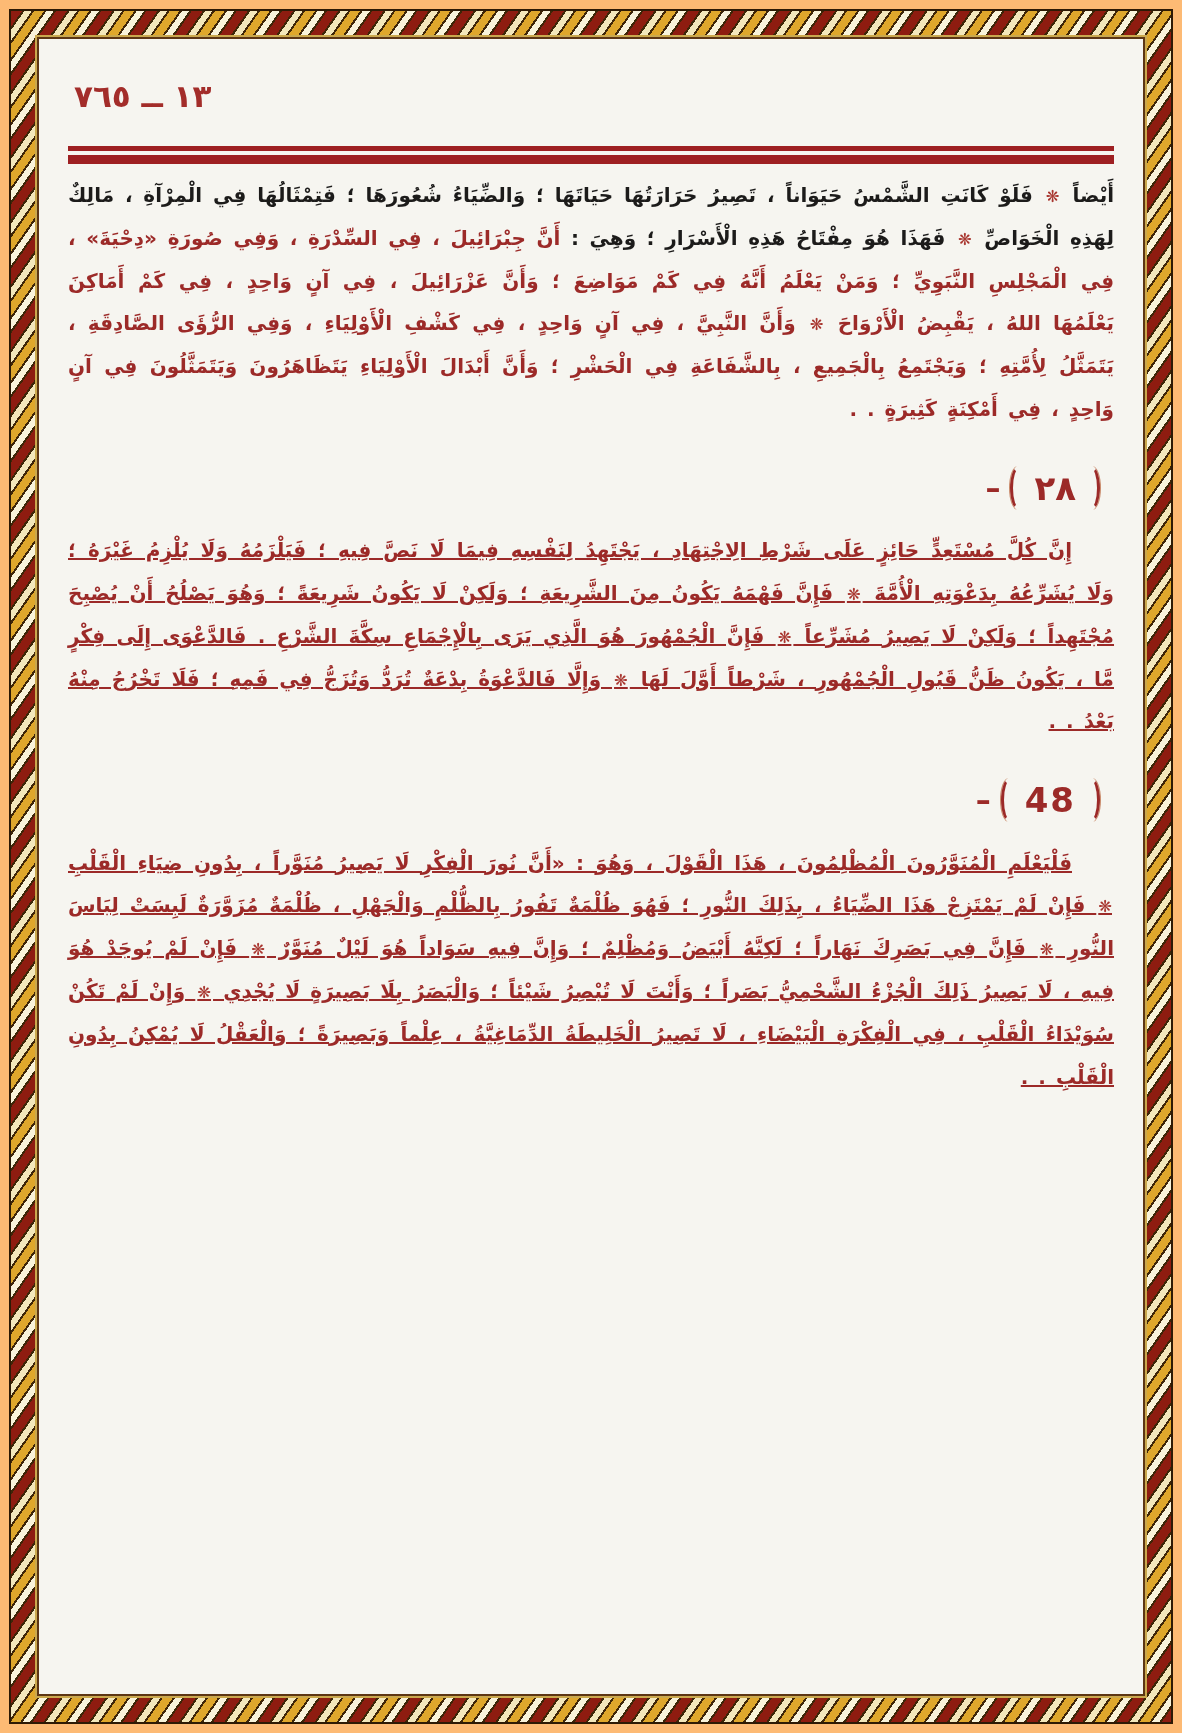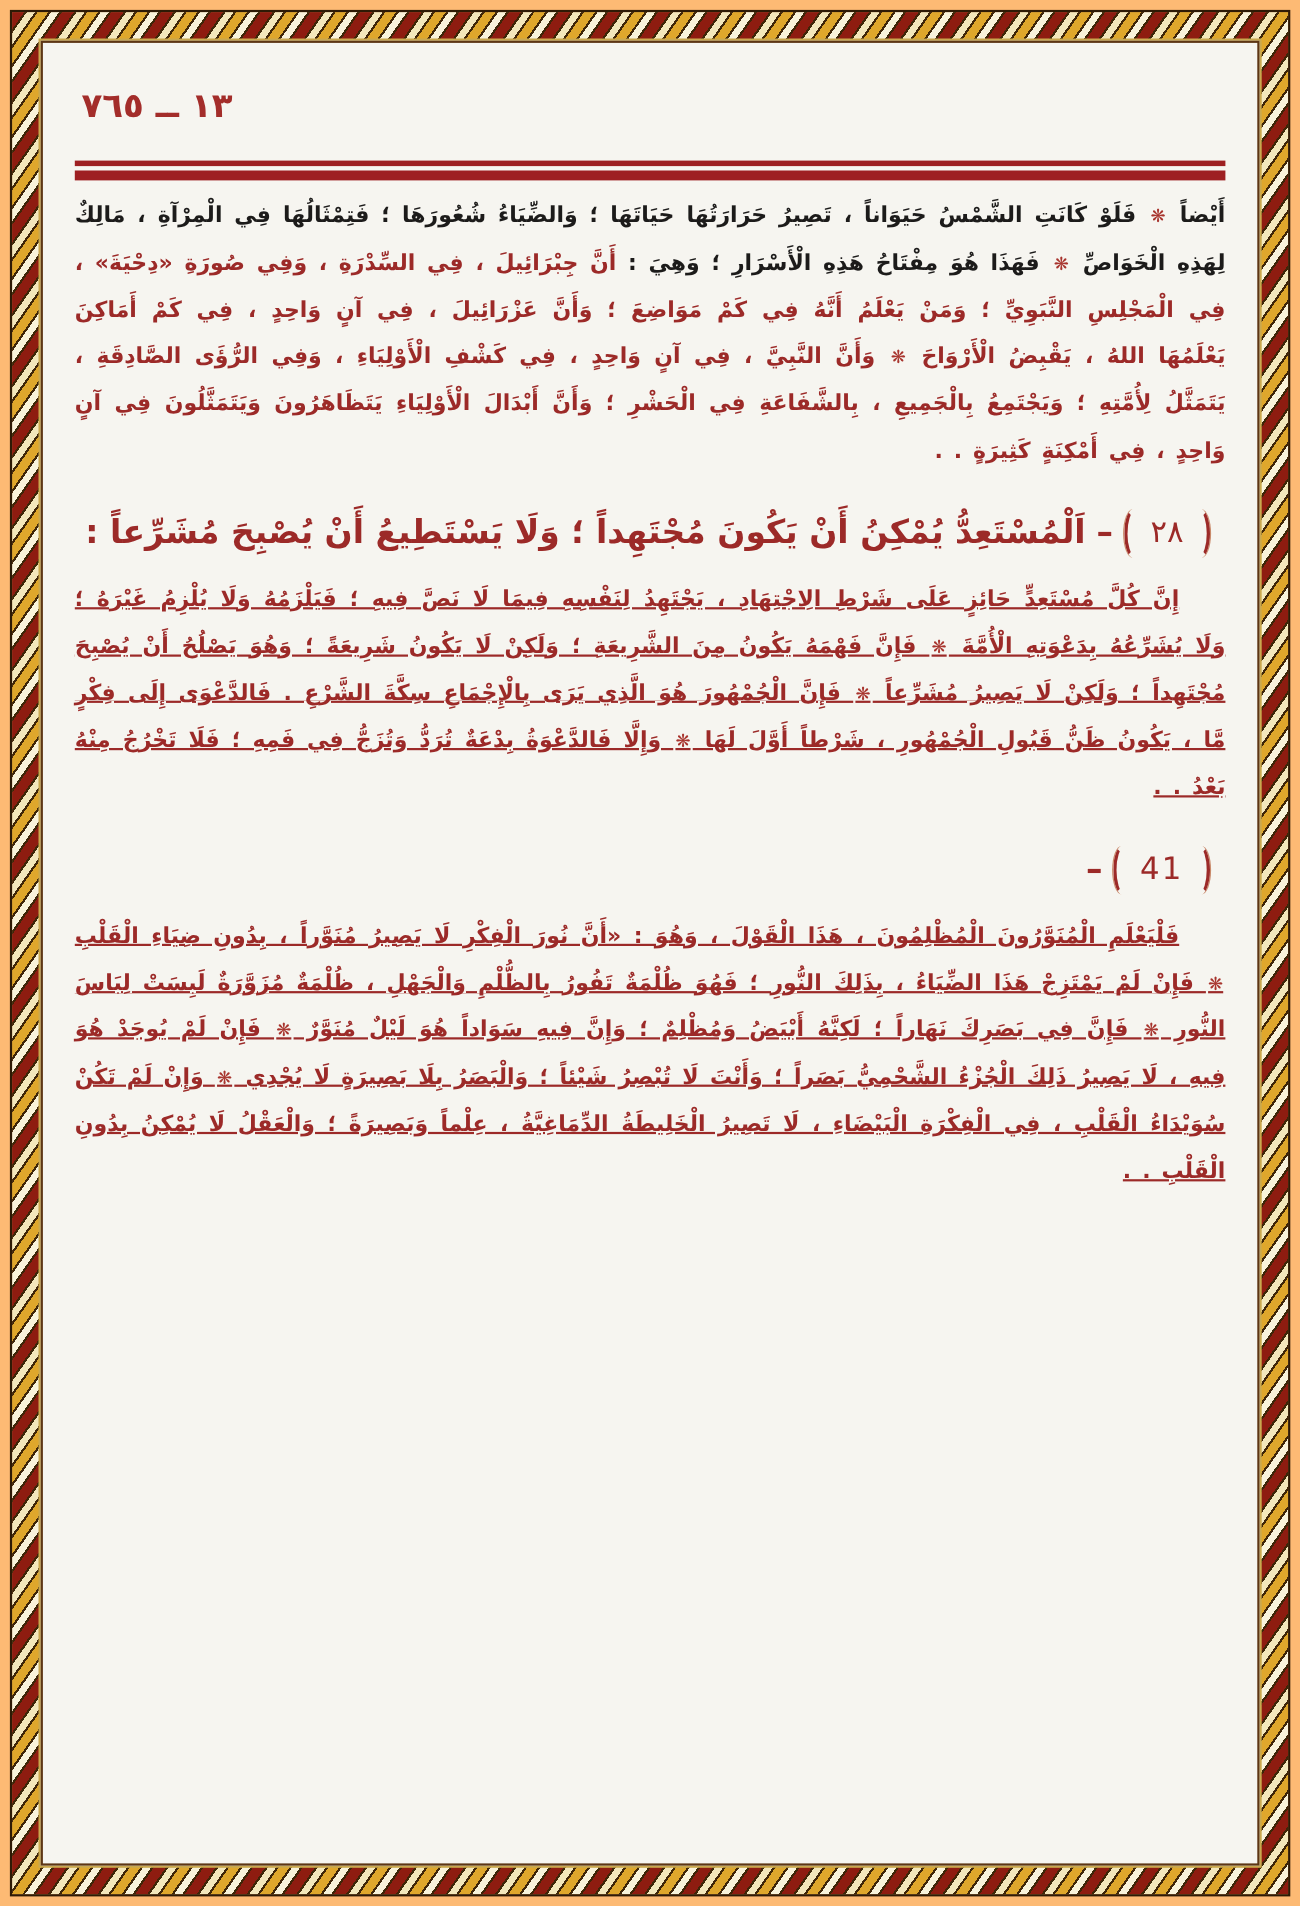--- a/index.html
+++ b/index.html
@@ -76,21 +76,21 @@
     margin:30px 0 14px;
     padding-right:14px;
     font-size:30px;font-weight:bold;color:#9c2a28;
     line-height:1.6;
   }
   .marker{
     display:inline-flex;align-items:center;gap:2px;
     color:#9c2a28;
   }
   .marker .num{
-    font-size:28px;font-weight:normal;padding:0 3px;
+    font-size:34px;font-weight:bold;padding:0 3px;
     letter-spacing:2px;
   }
   .paren{
     display:inline-block;width:13px;height:40px;
     border:3px solid transparent;border-radius:50%;
   }
   .paren-right{border-right:3px solid #9c2a28;box-shadow:2px 0 0 -1px #c98a6a;}
   .paren-left{border-left:3px solid #9c2a28;box-shadow:-2px 0 0 -1px #c98a6a;}
   .dash{font-weight:bold;color:#9c2a28;font-size:30px;}
   .heading-text{flex:1;}
@@ -116,29 +116,28 @@
 
       <p class="para p1"><span class="seg black">أَيْضاً </span><span class="seg ros">❋</span><span class="seg black"> فَلَوْ كَانَتِ الشَّمْسُ حَيَوَاناً ، تَصِيرُ حَرَارَتُهَا حَيَاتَهَا ؛ وَالضِّيَاءُ شُعُورَهَا ؛ فَتِمْثَالُهَا فِي الْمِرْآةِ ، مَالِكٌ لِهَذِهِ الْخَوَاصِّ </span><span class="seg ros">❋</span><span class="seg black"> فَهَذَا هُوَ مِفْتَاحُ هَذِهِ الْأَسْرَارِ ؛ وَهِيَ : </span><span class="seg red">أَنَّ جِبْرَائِيلَ ، فِي السِّدْرَةِ ، وَفِي صُورَةِ «دِحْيَةَ» ، فِي الْمَجْلِسِ النَّبَوِيِّ ؛ وَمَنْ يَعْلَمُ أَنَّهُ فِي كَمْ مَوَاضِعَ ؛ وَأَنَّ عَزْرَائِيلَ ، فِي آنٍ وَاحِدٍ ، فِي كَمْ أَمَاكِنَ يَعْلَمُهَا اللهُ ، يَقْبِضُ الْأَرْوَاحَ </span><span class="seg ros">❋</span><span class="seg red"> وَأَنَّ النَّبِيَّ ، فِي آنٍ وَاحِدٍ ، فِي كَشْفِ الْأَوْلِيَاءِ ، وَفِي الرُّؤَى الصَّادِقَةِ ، يَتَمَثَّلُ لِأُمَّتِهِ ؛ وَيَجْتَمِعُ بِالْجَمِيعِ ، بِالشَّفَاعَةِ فِي الْحَشْرِ ؛ وَأَنَّ أَبْدَالَ الْأَوْلِيَاءِ يَتَظَاهَرُونَ وَيَتَمَثَّلُونَ فِي آنٍ وَاحِدٍ ، فِي أَمْكِنَةٍ كَثِيرَةٍ . .</span></p>
 
       <h2 class="section-heading">
         <span class="marker">
           <span class="paren paren-right"></span>
           <span class="num">٢٨</span>
           <span class="paren paren-left"></span>
         </span>
         <span class="dash">–</span>
-        <span class="heading-text">اَلْمُسْتَعِدُّ يُمْكِنُ أَنْ يَكُونَ مُجْتَهِداً ؛ وَلَا يَسْتَطِيعُ أَنْ يُصْبِحَ مُشَرِّعاً :</span>
       </h2>
 
       <p class="para indent"><span class="seg red">إِنَّ كُلَّ مُسْتَعِدٍّ حَائِزٍ عَلَى شَرْطِ الِاجْتِهَادِ ، يَجْتَهِدُ لِنَفْسِهِ فِيمَا لَا نَصَّ فِيهِ ؛ فَيَلْزَمُهُ وَلَا يُلْزِمُ غَيْرَهُ ؛ وَلَا يُشَرِّعُهُ بِدَعْوَتِهِ الْأُمَّةَ </span><span class="seg ros">❋</span><span class="seg red"> فَإِنَّ فَهْمَهُ يَكُونُ مِنَ الشَّرِيعَةِ ؛ وَلَكِنْ لَا يَكُونُ شَرِيعَةً ؛ وَهُوَ يَصْلُحُ أَنْ يُصْبِحَ مُجْتَهِداً ؛ وَلَكِنْ لَا يَصِيرُ مُشَرِّعاً </span><span class="seg ros">❋</span><span class="seg red"> فَإِنَّ الْجُمْهُورَ هُوَ الَّذِي يَرَى بِالْإِجْمَاعِ سِكَّةَ الشَّرْعِ . فَالدَّعْوَى إِلَى فِكْرٍ مَّا ، يَكُونُ ظَنُّ قَبُولِ الْجُمْهُورِ ، شَرْطاً أَوَّلَ لَهَا </span><span class="seg ros">❋</span><span class="seg red"> وَإِلَّا فَالدَّعْوَةُ بِدْعَةٌ تُرَدُّ وَتُزَجُّ فِي فَمِهِ ؛ فَلَا تَخْرُجُ مِنْهُ بَعْدُ . .</span></p>
 
       <h2 class="section-heading">
         <span class="marker">
           <span class="paren paren-right"></span>
-          <span class="num">41</span>
+          <span class="num">48</span>
           <span class="paren paren-left"></span>
         </span>
         <span class="dash">–</span>
       </h2>
 
       <p class="para indent"><span class="seg red">فَلْيَعْلَمِ الْمُنَوَّرُونَ الْمُظْلِمُونَ ، هَذَا الْقَوْلَ ، وَهُوَ : «أَنَّ نُورَ الْفِكْرِ لَا يَصِيرُ مُنَوَّراً ، بِدُونِ ضِيَاءِ الْقَلْبِ </span><span class="seg ros">❋</span><span class="seg red"> فَإِنْ لَمْ يَمْتَزِجْ هَذَا الضِّيَاءُ ، بِذَلِكَ النُّورِ ؛ فَهُوَ ظُلْمَةٌ تَفُورُ بِالظُّلْمِ وَالْجَهْلِ ، ظُلْمَةٌ مُزَوَّرَةٌ لَبِسَتْ لِبَاسَ النُّورِ </span><span class="seg ros">❋</span><span class="seg red"> فَإِنَّ فِي بَصَرِكَ نَهَاراً ؛ لَكِنَّهُ أَبْيَضُ وَمُظْلِمٌ ؛ وَإِنَّ فِيهِ سَوَاداً هُوَ لَيْلٌ مُنَوَّرٌ </span><span class="seg ros">❋</span><span class="seg red"> فَإِنْ لَمْ يُوجَدْ هُوَ فِيهِ ، لَا يَصِيرُ ذَلِكَ الْجُزْءُ الشَّحْمِيُّ بَصَراً ؛ وَأَنْتَ لَا تُبْصِرُ شَيْئاً ؛ وَالْبَصَرُ بِلَا بَصِيرَةٍ لَا يُجْدِي </span><span class="seg ros">❋</span><span class="seg red"> وَإِنْ لَمْ تَكُنْ سُوَيْدَاءُ الْقَلْبِ ، فِي الْفِكْرَةِ الْبَيْضَاءِ ، لَا تَصِيرُ الْخَلِيطَةُ الدِّمَاغِيَّةُ ، عِلْماً وَبَصِيرَةً ؛ وَالْعَقْلُ لَا يُمْكِنُ بِدُونِ الْقَلْبِ . .</span></p>
 
     </div>
   </div>
 </div>

